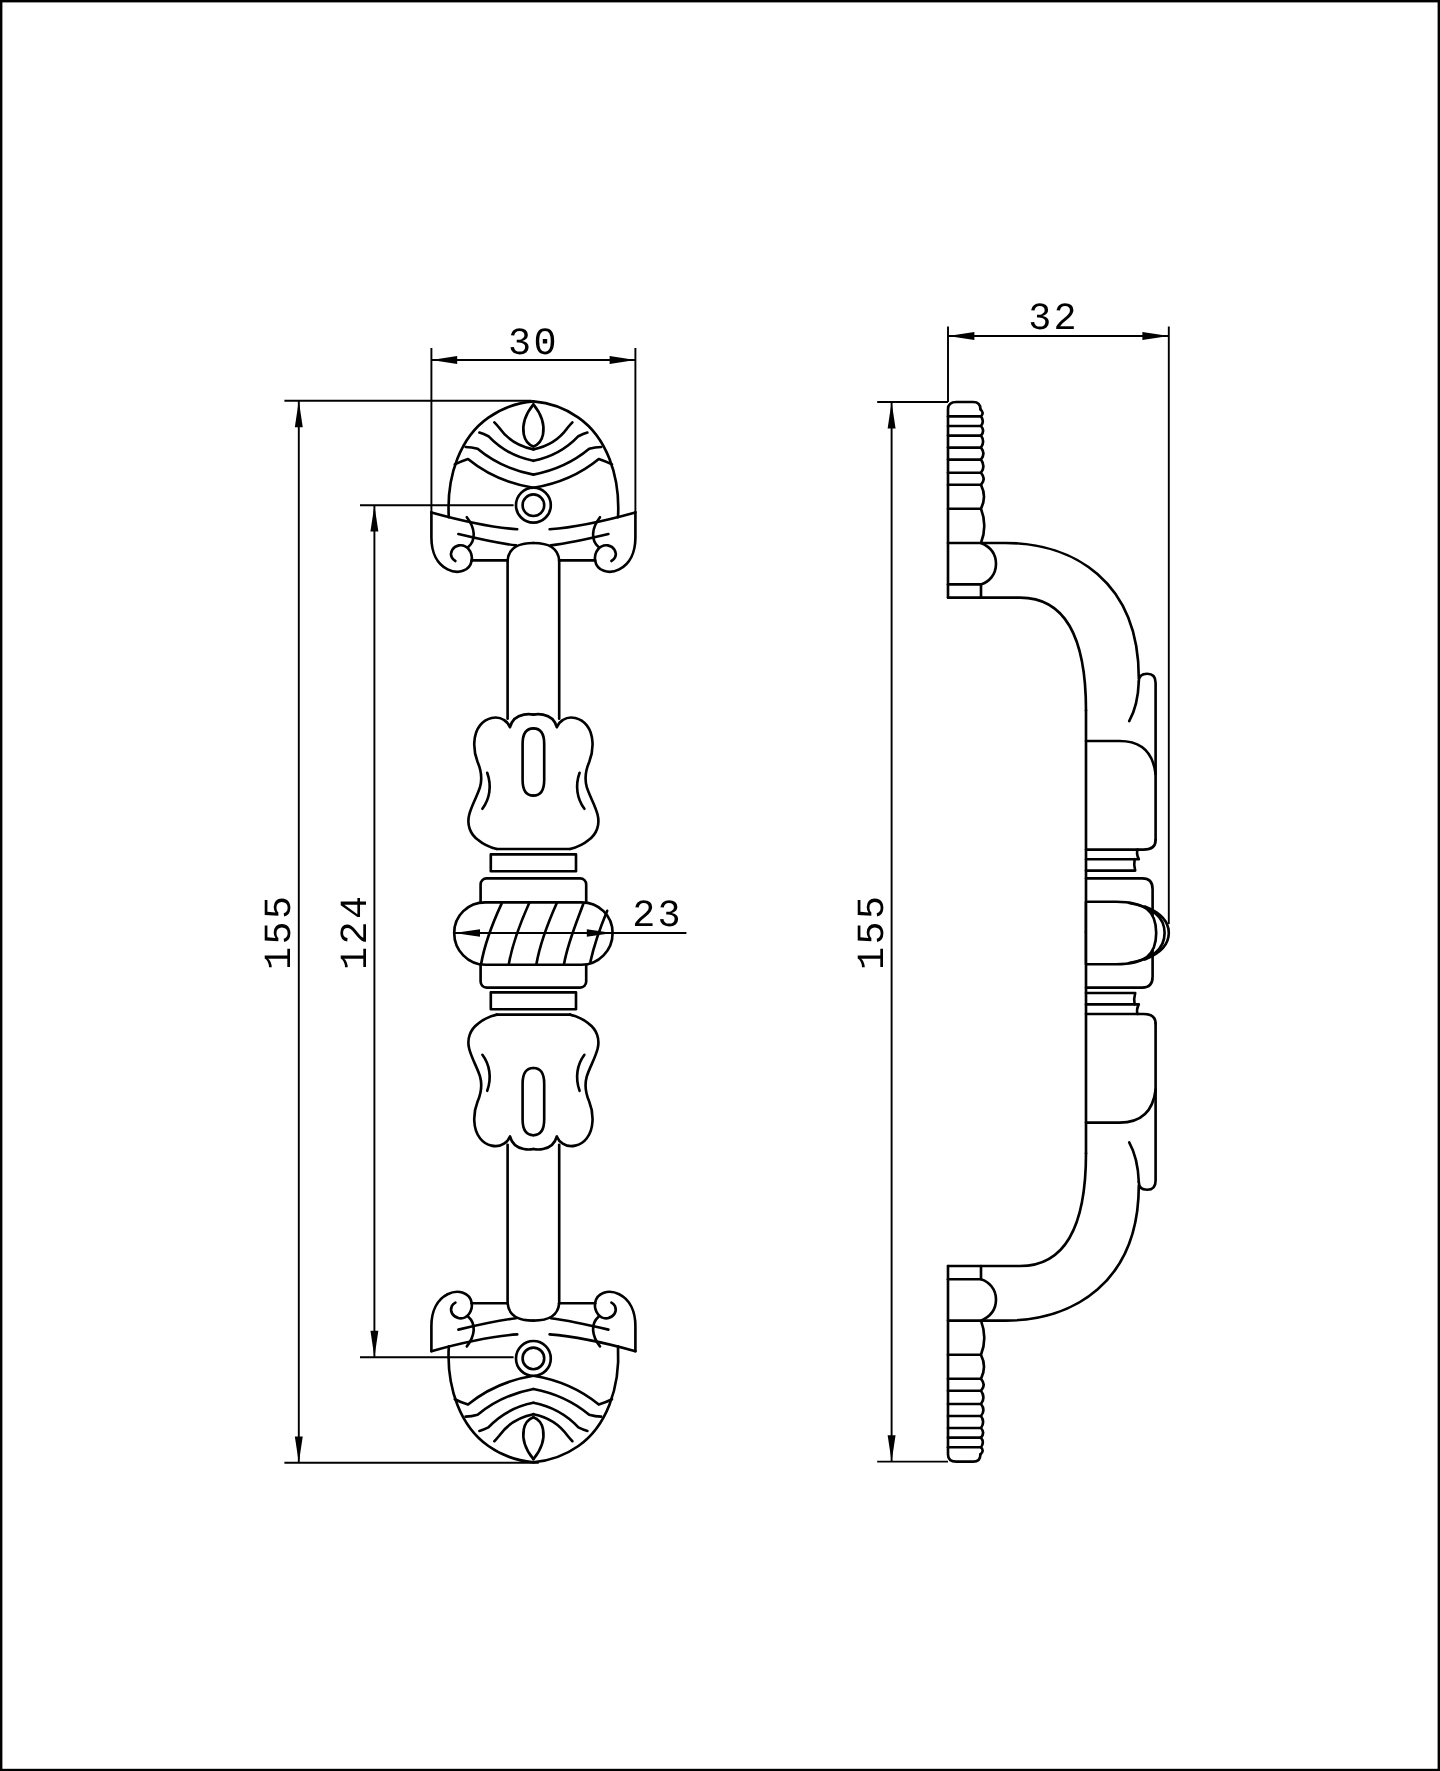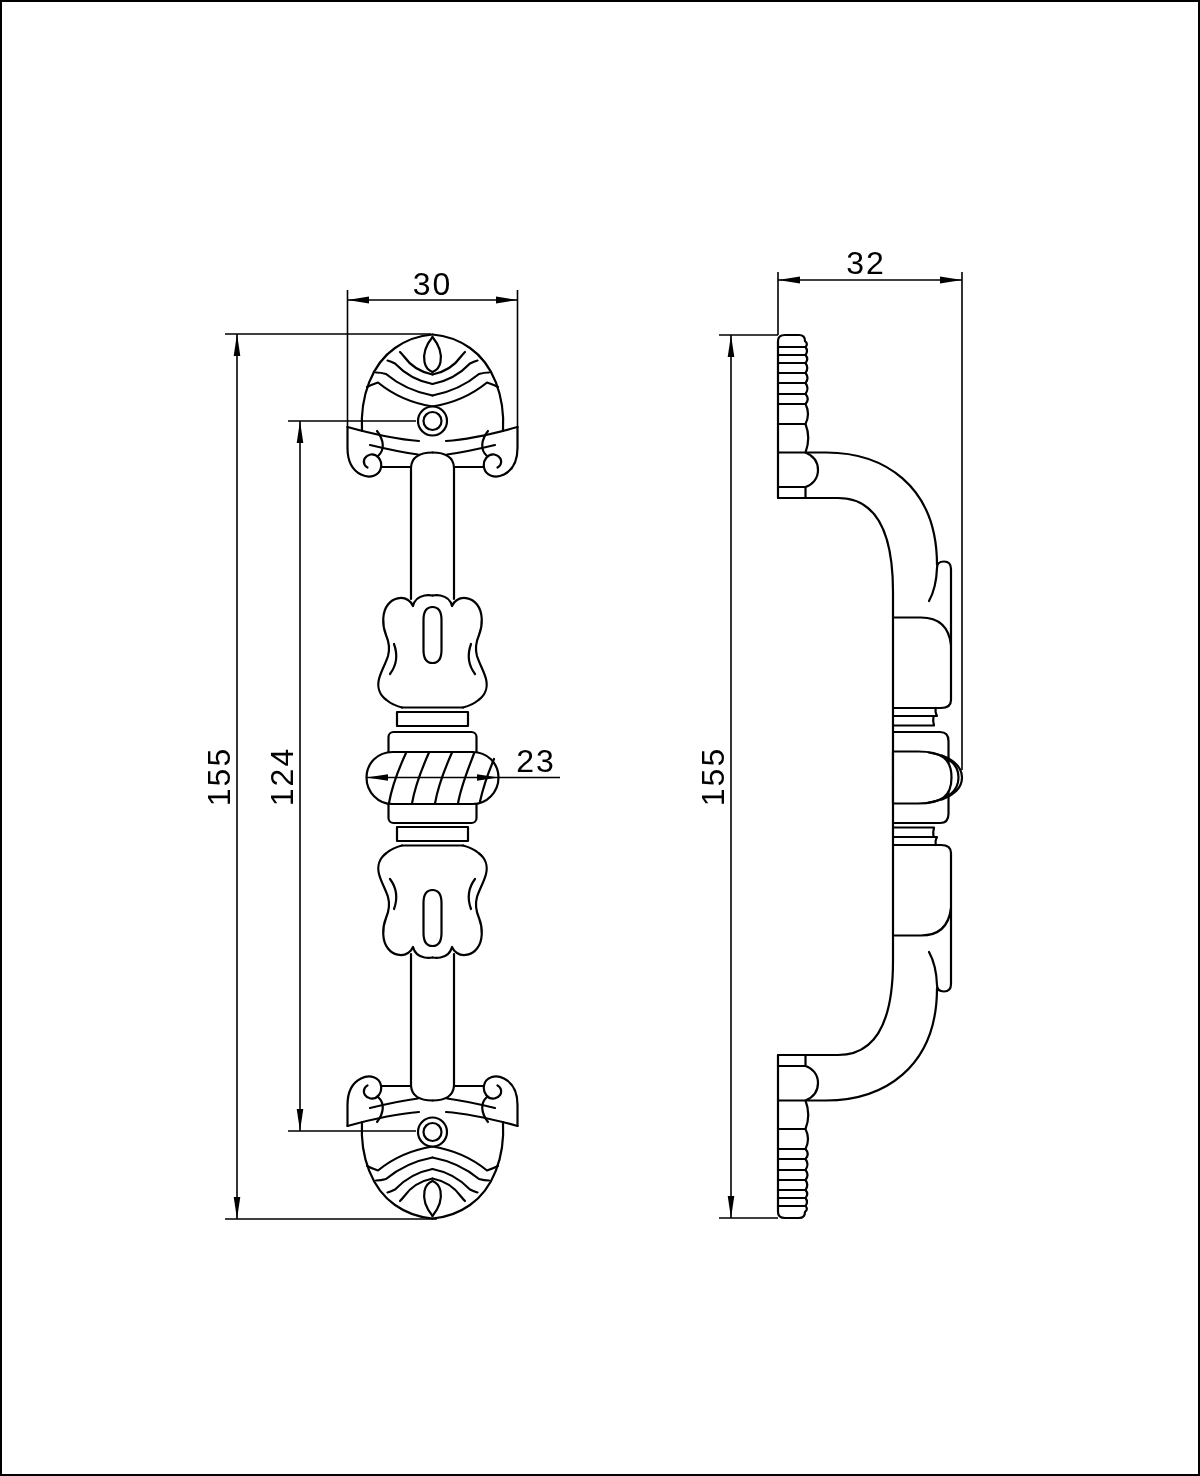--- a/index.html
+++ b/index.html
@@ -2,22 +2,23 @@
 <html><head>
 <meta charset="utf-8">
 <style>
   html,body{margin:0;padding:0;background:#888;}
   .canvas{
     position:relative;
     width:1200px;height:1476px;
     background:#ffffff;
     box-sizing:border-box;
     border:2px solid #000;
-    font-family:Liberation Sans, sans-serif;
+    font-family:Liberation Mono, monospace;
     overflow:hidden;
+    padding-left:12px;
   }
   svg{display:block;}
   .geo{fill:none;stroke:#000;stroke-width:2.2;stroke-linecap:round;stroke-linejoin:round;}
   .geow{fill:#fff;stroke:#000;stroke-width:2.2;stroke-linejoin:round;}
   .dim{fill:none;stroke:#000;stroke-width:1.6;stroke-linecap:butt;}
   .arr{fill:#000;stroke:none;}
   .dimtext{fill:#000;font-size:32px;letter-spacing:2px;}
 </style>
 </head>
 <body>

